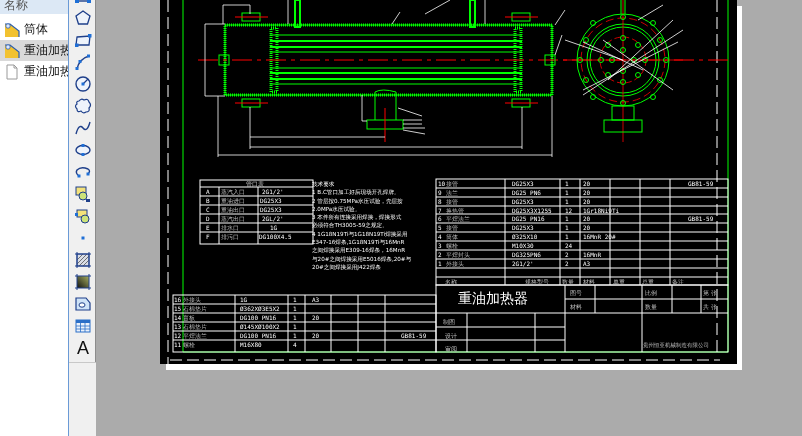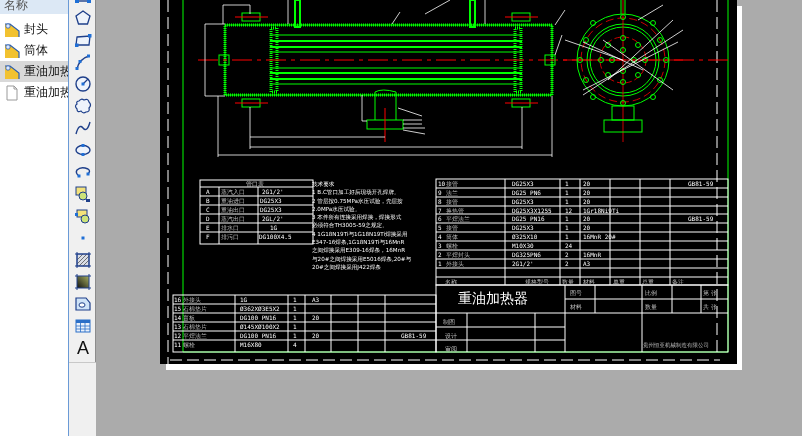--- a/index.html
+++ b/index.html
@@ -32,28 +32,20 @@
   .tech div { white-space: nowrap; overflow: hidden; }
 </style>
 </head>
 <body>
 
 <div id="root">
 
   <div class="file-panel">
     <div class="file-panel-header">名称</div>
     <div style="height:5px"></div>
-    <div class="file-item">
-      <svg class="fi-icon" viewBox="0 0 16 16">
-          <path d="M1 15 L15 15 L15 9 L6 2 L1 2 Z" fill="#f2c230"></path>
-          <path d="M1 2 L6 2 L15 9 L15 15" fill="none" stroke="#2a5db0" stroke-width="1.2"></path>
-          <circle cx="4" cy="4" r="2.2" fill="#dce8ff" stroke="#2a5db0" stroke-width="0.8"></circle>
-        </svg>
-      <span class="fi-label">封头</span>
-    </div>
     <div class="file-item">
       <svg class="fi-icon" viewBox="0 0 16 16">
           <path d="M1 15 L15 15 L15 9 L6 2 L1 2 Z" fill="#f2c230"></path>
           <path d="M1 2 L6 2 L15 9 L15 15" fill="none" stroke="#2a5db0" stroke-width="1.2"></path>
           <circle cx="4" cy="4" r="2.2" fill="#dce8ff" stroke="#2a5db0" stroke-width="0.8"></circle>
         </svg>
       <span class="fi-label">筒体</span>
     </div>
     <div class="file-item selected">
       <svg class="fi-icon" viewBox="0 0 16 16">

